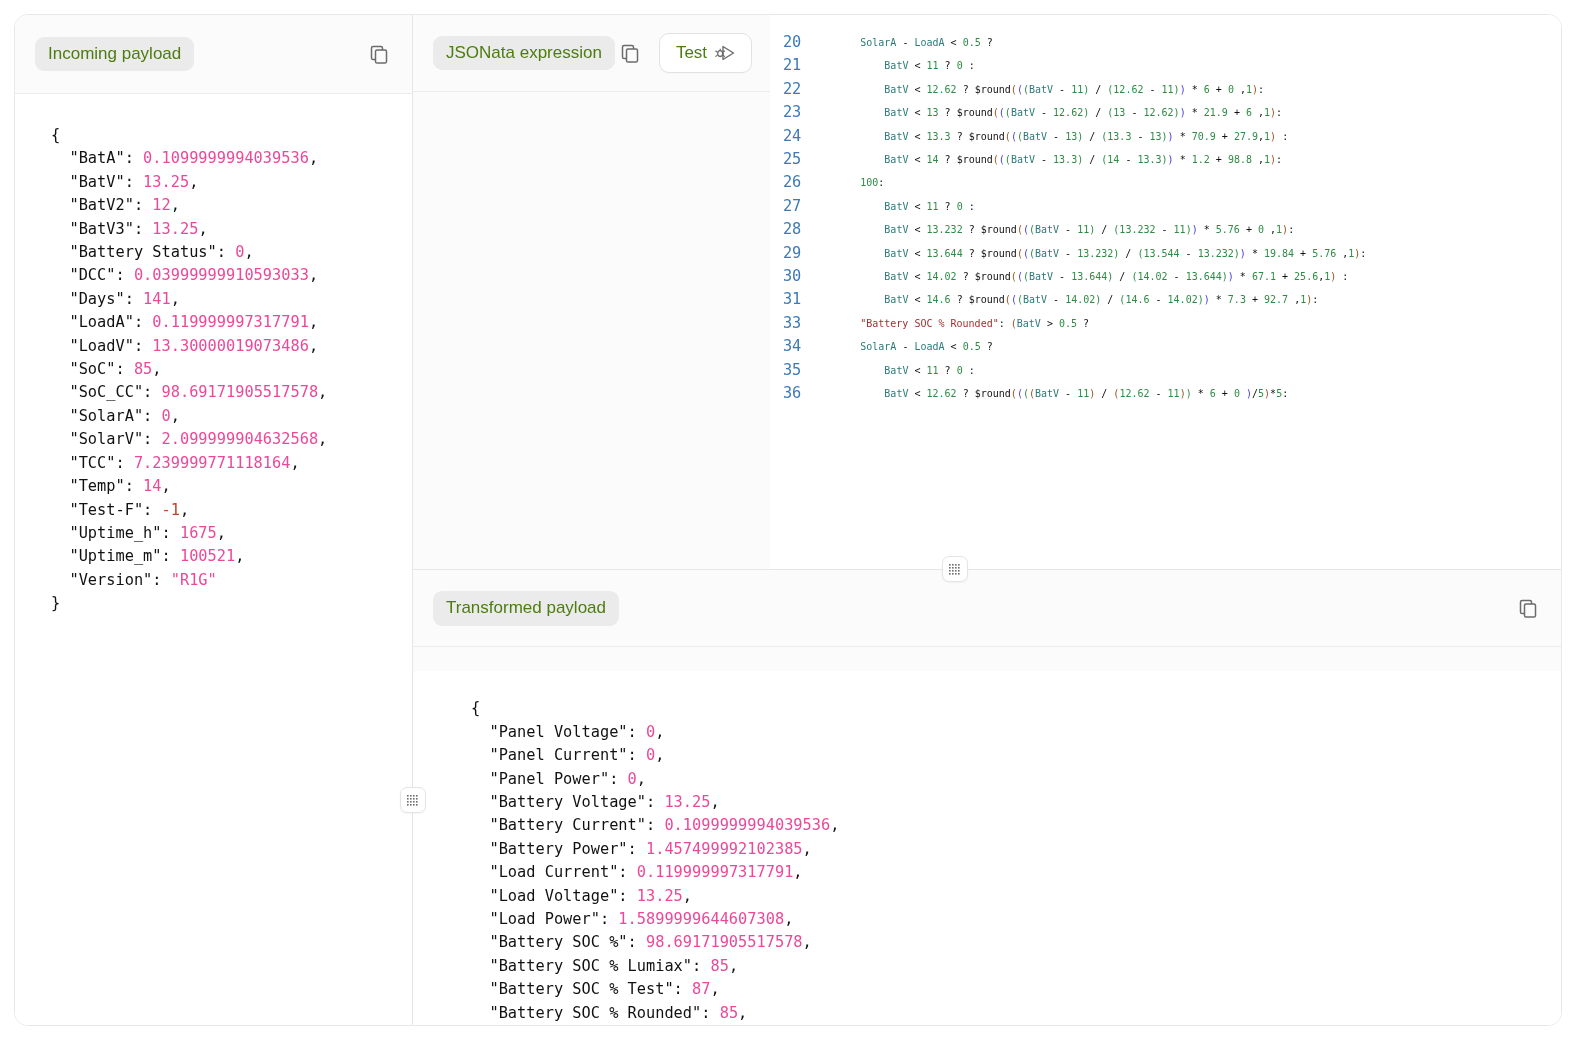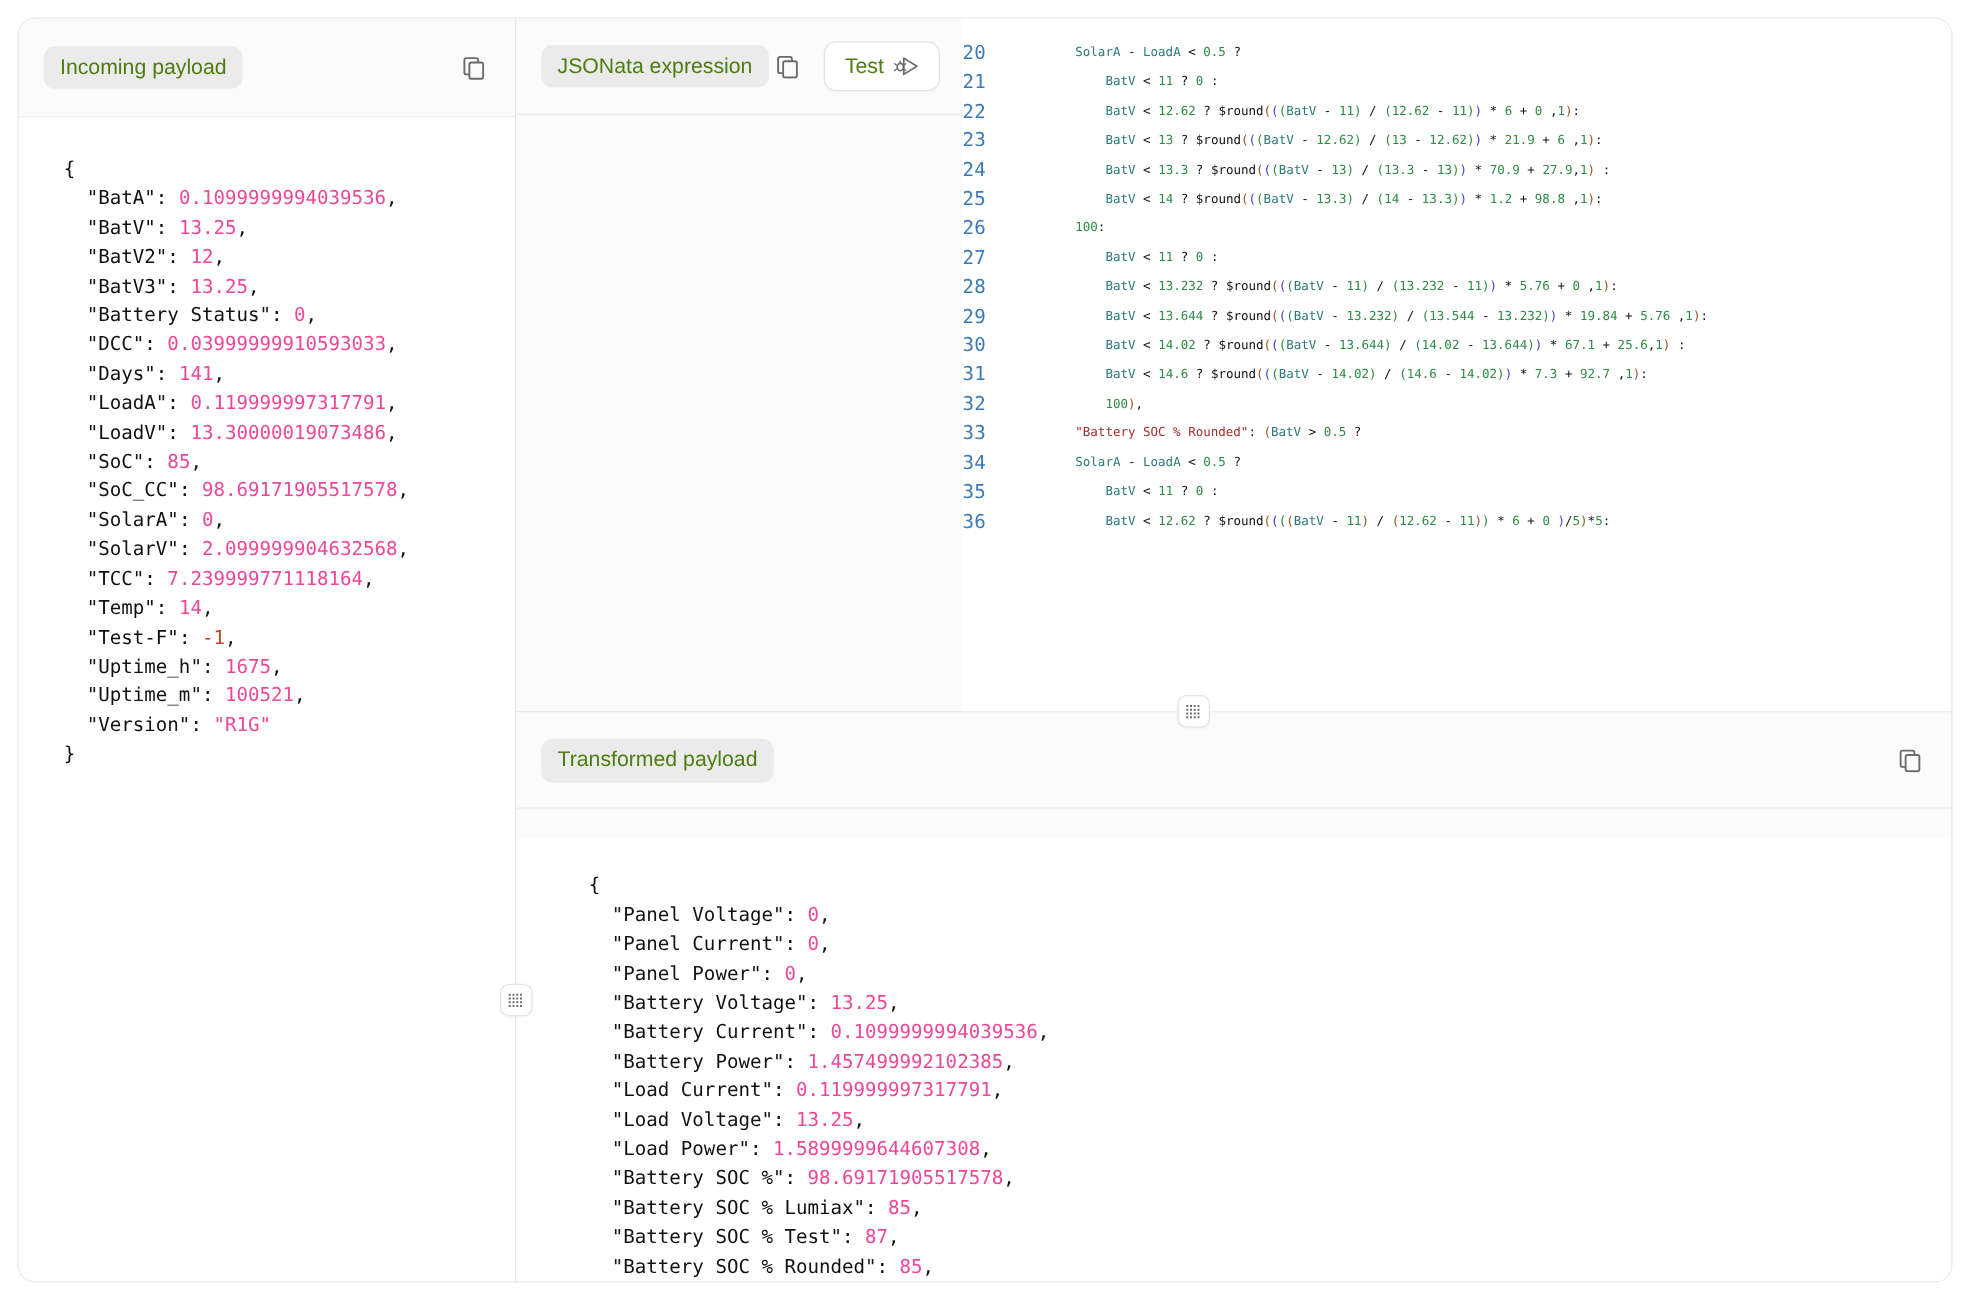--- a/index.html
+++ b/index.html
@@ -131,21 +131,21 @@
     background: #ffffff;
     overflow: hidden;
     padding-top: 26px;
   }
 
   
   .line { display: flex; }
   .ln {
     width: 66px;
     min-width: 66px;
-    text-align: left;
+    text-align: center;
     padding-right: 22px;
     color: #3d7ab5;
     font-family: "DejaVu Sans Mono", monospace;
     font-size: 15.3px;
     line-height: 23.4px;
     user-select: none;
   }
   .lc {
     font-family: "DejaVu Sans Mono", monospace;
     font-size: 10px;
@@ -261,24 +261,20 @@
               <span class="ln">29</span>
               <span class="lc"><span class="op"> </span><span class="op"> </span><span class="op"> </span><span class="op"> </span><span class="op"> </span><span class="op"> </span><span class="op"> </span><span class="op"> </span><span class="id">BatV</span><span class="op"> </span><span class="op">&lt;</span><span class="op"> </span><span class="num">13.644</span><span class="op"> </span><span class="op">?</span><span class="op"> </span><span class="fn">$round</span><span class="pa">(</span><span class="pb">(</span><span class="pc">(</span><span class="id">BatV</span><span class="op"> </span><span class="op">-</span><span class="op"> </span><span class="num">13.232</span><span class="pc">)</span><span class="op"> </span><span class="op">/</span><span class="op"> </span><span class="pc">(</span><span class="num">13.544</span><span class="op"> </span><span class="op">-</span><span class="op"> </span><span class="num">13.232</span><span class="pc">)</span><span class="pb">)</span><span class="op"> </span><span class="op">*</span><span class="op"> </span><span class="num">19.84</span><span class="op"> </span><span class="op">+</span><span class="op"> </span><span class="num">5.76</span><span class="op"> </span><span class="op">,</span><span class="num">1</span><span class="pa">)</span><span class="op">:</span></span>
             </div>
             <div class="line">
               <span class="ln">30</span>
               <span class="lc"><span class="op"> </span><span class="op"> </span><span class="op"> </span><span class="op"> </span><span class="op"> </span><span class="op"> </span><span class="op"> </span><span class="op"> </span><span class="id">BatV</span><span class="op"> </span><span class="op">&lt;</span><span class="op"> </span><span class="num">14.02</span><span class="op"> </span><span class="op">?</span><span class="op"> </span><span class="fn">$round</span><span class="pa">(</span><span class="pb">(</span><span class="pc">(</span><span class="id">BatV</span><span class="op"> </span><span class="op">-</span><span class="op"> </span><span class="num">13.644</span><span class="pc">)</span><span class="op"> </span><span class="op">/</span><span class="op"> </span><span class="pc">(</span><span class="num">14.02</span><span class="op"> </span><span class="op">-</span><span class="op"> </span><span class="num">13.644</span><span class="pc">)</span><span class="pb">)</span><span class="op"> </span><span class="op">*</span><span class="op"> </span><span class="num">67.1</span><span class="op"> </span><span class="op">+</span><span class="op"> </span><span class="num">25.6</span><span class="op">,</span><span class="num">1</span><span class="pa">)</span><span class="op"> </span><span class="op">:</span></span>
             </div>
             <div class="line">
               <span class="ln">31</span>
               <span class="lc"><span class="op"> </span><span class="op"> </span><span class="op"> </span><span class="op"> </span><span class="op"> </span><span class="op"> </span><span class="op"> </span><span class="op"> </span><span class="id">BatV</span><span class="op"> </span><span class="op">&lt;</span><span class="op"> </span><span class="num">14.6</span><span class="op"> </span><span class="op">?</span><span class="op"> </span><span class="fn">$round</span><span class="pa">(</span><span class="pb">(</span><span class="pc">(</span><span class="id">BatV</span><span class="op"> </span><span class="op">-</span><span class="op"> </span><span class="num">14.02</span><span class="pc">)</span><span class="op"> </span><span class="op">/</span><span class="op"> </span><span class="pc">(</span><span class="num">14.6</span><span class="op"> </span><span class="op">-</span><span class="op"> </span><span class="num">14.02</span><span class="pc">)</span><span class="pb">)</span><span class="op"> </span><span class="op">*</span><span class="op"> </span><span class="num">7.3</span><span class="op"> </span><span class="op">+</span><span class="op"> </span><span class="num">92.7</span><span class="op"> </span><span class="op">,</span><span class="num">1</span><span class="pa">)</span><span class="op">:</span></span>
-            </div>
-            <div class="line">
-              <span class="ln">32</span>
-              <span class="lc"><span class="op"> </span><span class="op"> </span><span class="op"> </span><span class="op"> </span><span class="op"> </span><span class="op"> </span><span class="op"> </span><span class="op"> </span><span class="num">100</span><span class="pa">)</span><span class="op">,</span></span>
             </div>
             <div class="line">
               <span class="ln">33</span>
               <span class="lc"><span class="op"> </span><span class="op"> </span><span class="op"> </span><span class="op"> </span><span class="str">"Battery SOC % Rounded"</span><span class="op">:</span><span class="op"> </span><span class="pa">(</span><span class="id">BatV</span><span class="op"> </span><span class="op">&gt;</span><span class="op"> </span><span class="num">0.5</span><span class="op"> </span><span class="op">?</span></span>
             </div>
             <div class="line">
               <span class="ln">34</span>
               <span class="lc"><span class="op"> </span><span class="op"> </span><span class="op"> </span><span class="op"> </span><span class="id">SolarA</span><span class="op"> </span><span class="op">-</span><span class="op"> </span><span class="id">LoadA</span><span class="op"> </span><span class="op">&lt;</span><span class="op"> </span><span class="num">0.5</span><span class="op"> </span><span class="op">?</span></span>
             </div>
             <div class="line">

